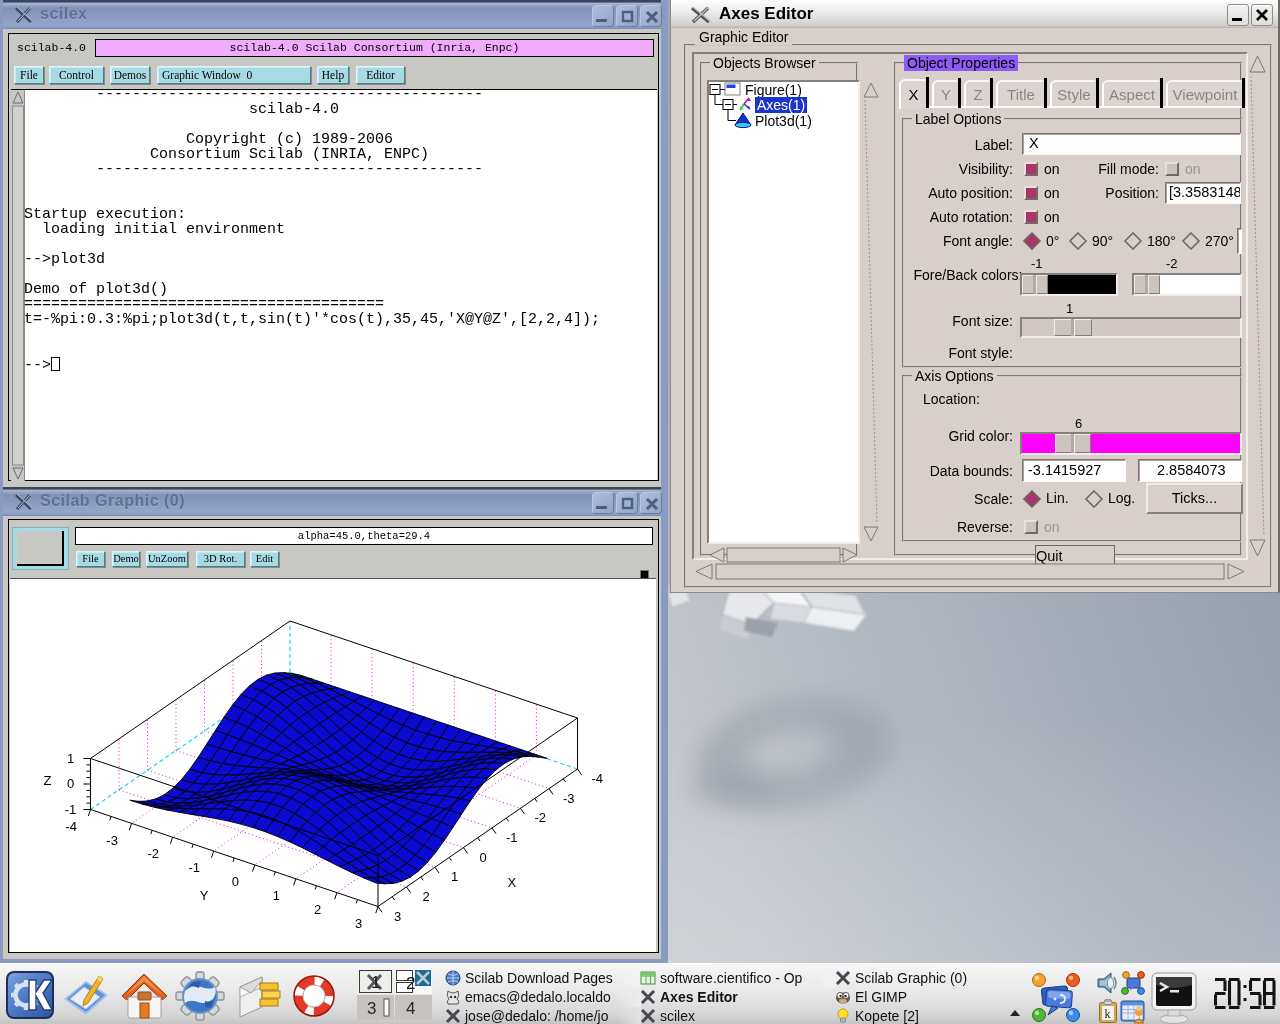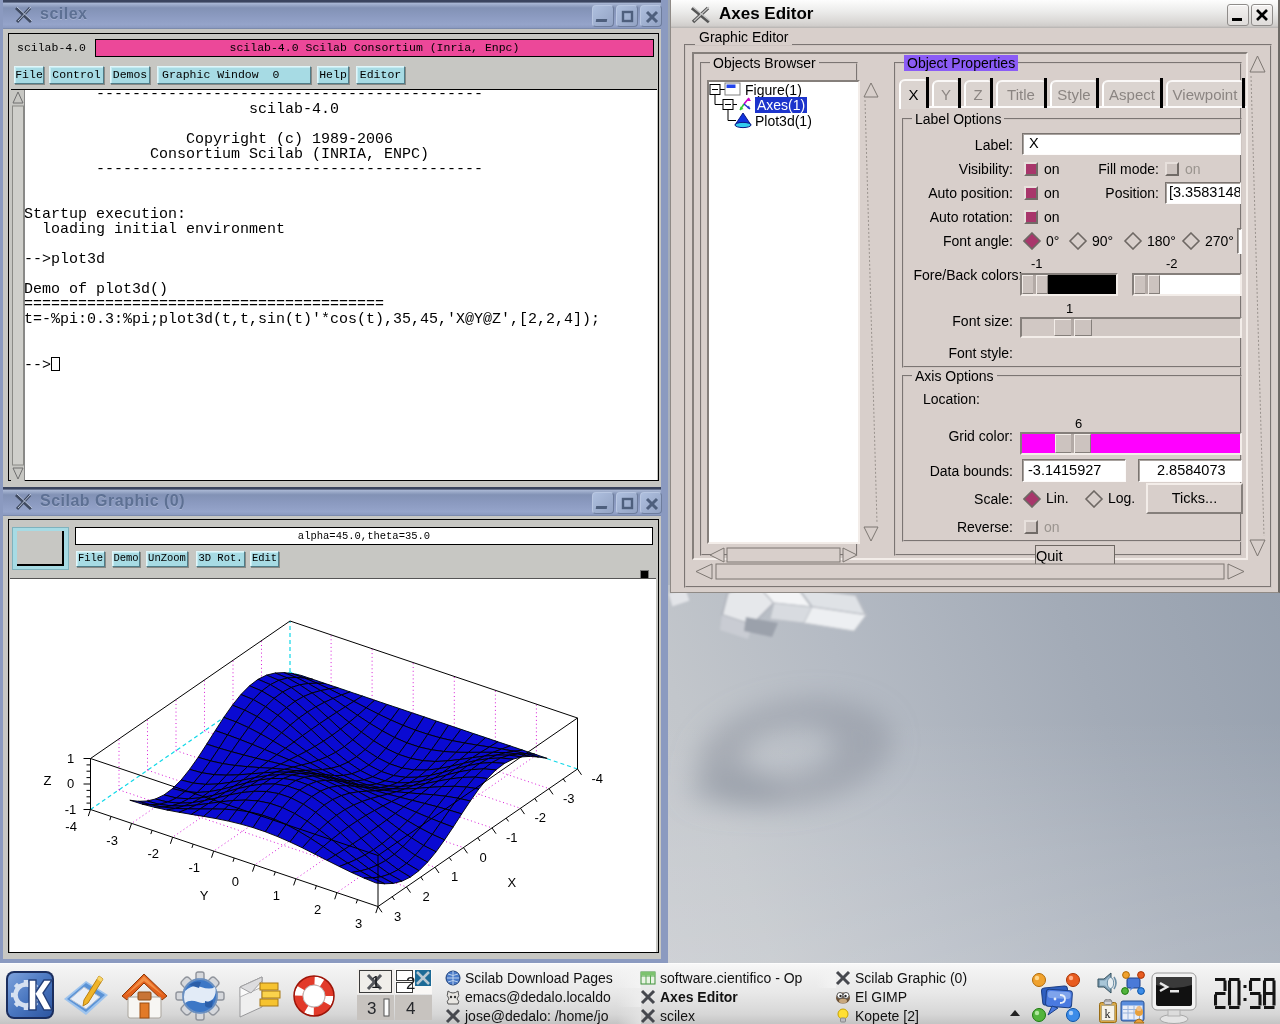--- a/index.html
+++ b/index.html
@@ -12,21 +12,21 @@
   .btit { position:absolute; left:0; right:0; top:0; height:29px;
     background:linear-gradient(to bottom, #3a445e 0%, #3a445e 7%, #a9b7d4 11%, #8292b5 27%, #8b9ac0 55%, #95a4ca 85%, #8b9ac0 96%, #707f9f 100%); }
   .btit .ttl { position:absolute; left:37px; top:5px; font-size:16px; font-weight:bold; color:#5d7093;
     text-shadow:0 1px 0 rgba(255,255,255,0.2); letter-spacing:0.5px; }
   .wbtn { position:absolute; top:5px; width:22px; height:22px; border-radius:4px;
     background:linear-gradient(135deg,#aebfde 0%,#93a3c4 100%);
     border:1px solid #b9c7e2; border-bottom-color:#6d7c9c; border-right-color:#6d7c9c; }
   .wbtn svg { position:absolute; left:0; top:0; }
   .cybtn { position:absolute; height:18px; background:#a7dbe4; border:1px solid;
     border-color:#e0f6fa #4f7c88 #4f7c88 #e0f6fa; box-shadow:inset 1px 1px 0 #c6ecf2, 1px 1px 0 #8a8a86;
-    font-family:Liberation Mono, monospace; font-size:11.5px; color:#000; text-align:center; line-height:16px; white-space:pre; }
+    font-family:Liberation Serif, serif; font-size:11.5px; color:#000; text-align:center; line-height:16px; white-space:pre; }
   .gtit { position:absolute; left:0; right:0; top:0; height:28px;
     background:linear-gradient(to bottom, #fdfdfd 0%, #ececeb 40%, #dbd9d7 75%, #d0cdcb 92%, #b5b2b0 100%); }
   .gbtn { position:absolute; top:4px; width:22px; height:22px; border-radius:3px;
     background:linear-gradient(to bottom,#f4f2f1,#dfdcda); border:1px solid #8f8c8a; box-shadow:inset 0 1px 0 #fff; }
   .tkentry { position:absolute; background:#fff; border:1px solid; border-color:#7a7470 #fdfbfa #fdfbfa #7a7470;
     box-shadow:inset 1px 1px 0 #a8a29e; font-family:"Liberation Sans",sans-serif; }
   .tklbl { position:absolute; font-size:14px; color:#000; white-space:nowrap; }
   .tkcheck { position:absolute; width:14px; height:14px; background:#a8366b; border:2px solid;
     border-color:#e7e0dc #716b67 #716b67 #e7e0dc; }
   .tkcheckoff { position:absolute; width:14px; height:14px; background:#ccc3bf; border:2px solid;
@@ -92,21 +92,21 @@
           <g stroke="#4e5f7d" stroke-width="3">
             <line x1="6" y1="6" x2="16" y2="16"></line>
             <line x1="16" y1="6" x2="6" y2="16"></line>
           </g>
         </svg>
       </div>
   </div>
 
   <div class="abs" style="left:5px;top:33px;width:651px;height:448px;border:1px solid #000;background:#c7c7c3">
     <div class="mono abs" style="left:8px;top:7px;font-size:11.5px">scilab-4.0</div>
-    <div class="abs" style="left:86px;top:5px;width:559px;height:18px;background:#ec4899;border:1px solid #000">
+    <div class="abs" style="left:86px;top:5px;width:559px;height:18px;background:#f0abfc;border:1px solid #000">
       <div class="mono" style="font-size:11.5px;text-align:center;line-height:16px">scilab-4.0 Scilab Consortium (Inria, Enpc)</div>
     </div>
     <div class="cybtn" style="left:5px;top:32px;width:30px">File</div>
     <div class="cybtn" style="left:40px;top:32px;width:55px">Control</div>
     <div class="cybtn" style="left:101px;top:32px;width:40px">Demos</div>
     <div class="cybtn" style="left:148px;top:32px;width:154px;text-align:left;padding-left:4px">Graphic Window  0</div>
     <div class="cybtn" style="left:308px;top:32px;width:32px">Help</div>
     <div class="cybtn" style="left:347px;top:32px;width:49px">Editor</div>
 
     <div class="abs" style="left:2px;top:55px;width:646px;height:391px;background:#fff;border-top:1px solid #000">
@@ -171,21 +171,21 @@
             <line x1="16" y1="6" x2="6" y2="16"></line>
           </g>
         </svg>
       </div>
   </div>
   <div class="abs" style="left:5px;top:32px;width:651px;height:434px;border:1px solid #000;background:#c7c7c3">
     <div class="abs" style="left:3px;top:7px;width:57px;height:43px;background:#a7dbe4;border:1px solid #7fb2bd">
       <div class="abs" style="left:4px;top:3px;width:47px;height:35px;background:#c7c7c3;border-right:2px solid #000;border-bottom:2px solid #000"></div>
     </div>
     <div class="abs" style="left:66px;top:7px;width:578px;height:18px;background:#fff;border:1px solid #000">
-      <div class="mono" style="font-size:10.5px;text-align:center;line-height:17px">alpha=45.0,theta=35.0</div>
+      <div class="mono" style="font-size:10.5px;text-align:center;line-height:17px">alpha=45.0,theta=29.4</div>
     </div>
     <div class="cybtn" style="left:67px;top:31px;width:29px;height:16px;line-height:13px;font-size:10.5px">File</div>
     <div class="cybtn" style="left:103px;top:31px;width:28px;height:16px;line-height:13px;font-size:10.5px">Demo</div>
     <div class="cybtn" style="left:137px;top:31px;width:42px;height:16px;line-height:13px;font-size:10.5px">UnZoom</div>
     <div class="cybtn" style="left:187px;top:31px;width:49px;height:16px;line-height:13px;font-size:10.5px">3D Rot.</div>
     <div class="cybtn" style="left:241px;top:31px;width:29px;height:16px;line-height:13px;font-size:10.5px">Edit</div>
     <div class="abs" style="left:631px;top:50px;width:9px;height:9px;background:#000;border:1px solid #777"></div>
     <div class="abs" style="left:1px;top:58px;width:646px;height:374px;background:#fff;border-top:1px solid #555"></div>
   </div>
 </div>

